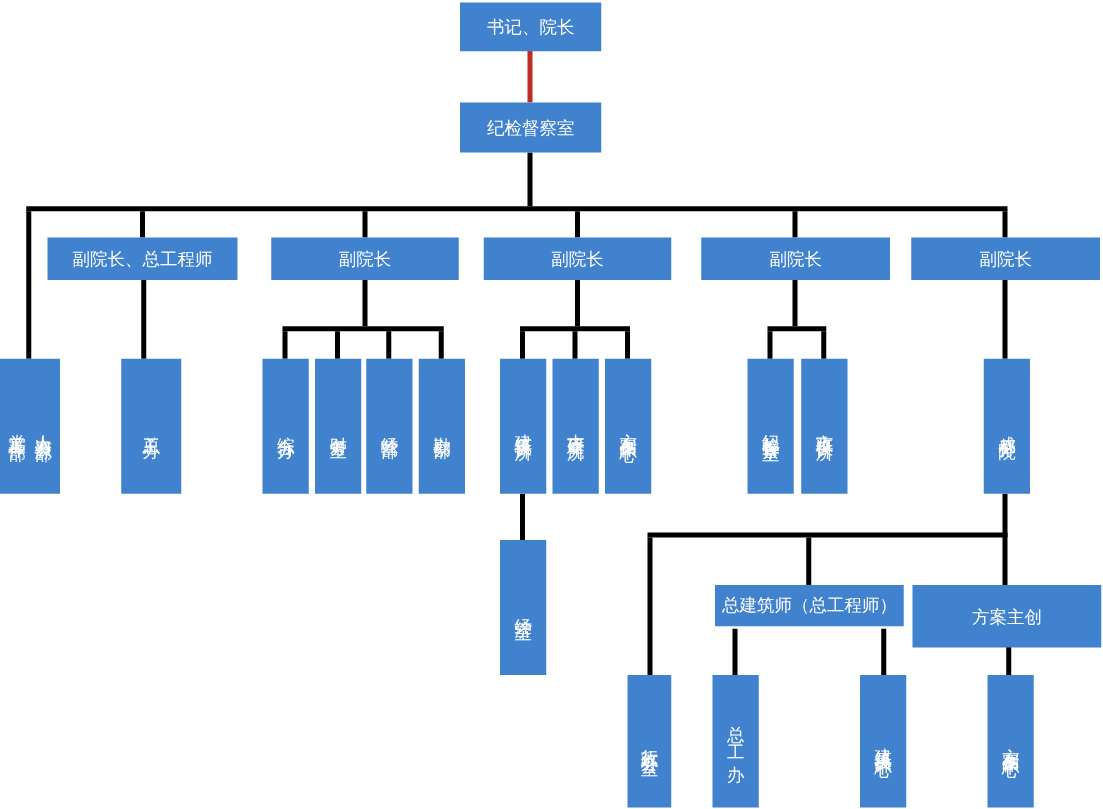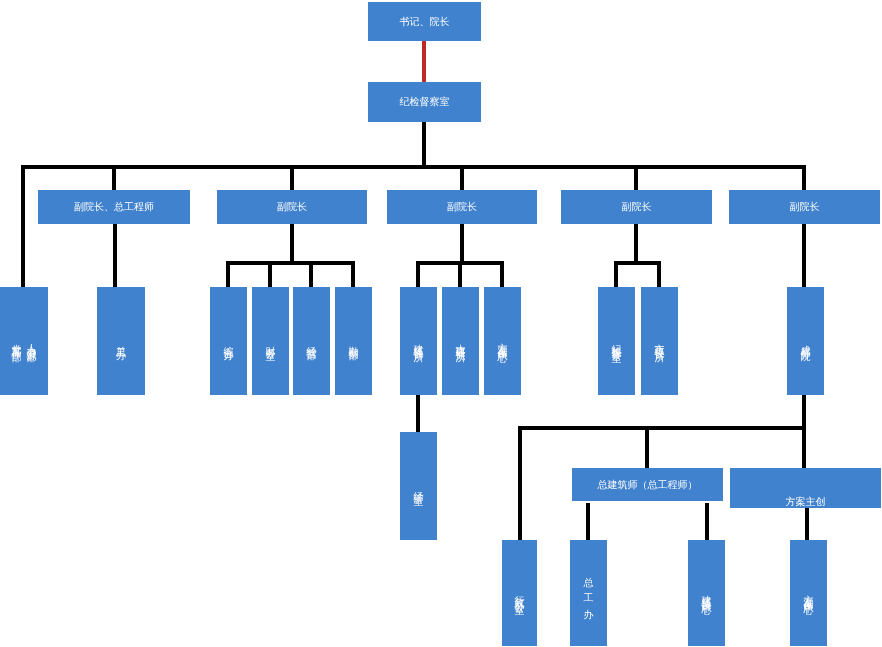--- a/index.html
+++ b/index.html
@@ -3,21 +3,21 @@
 <meta charset="utf-8">
 <style>
   html,body{margin:0;padding:0;background:#ffffff;}
   .stage{
     position:relative;width:882px;height:647px;background:#ffffff;
     overflow:hidden;font-family:"Liberation Sans",sans-serif;
   }
   .edge{position:absolute;z-index:1;}
   .node{
     position:absolute;z-index:2;display:flex;align-items:center;justify-content:center;
-    text-align:center;font-size:10px;line-height:1.2;box-sizing:border-box;
+    text-align:center;font-size:14px;line-height:1.2;box-sizing:border-box;
   }
   .node .lbl{display:block;}
   .node.v .lbl{
     writing-mode:vertical-rl;text-orientation:upright;
     white-space:pre;line-height:1.5;letter-spacing:2px;
   }
   .node.spread .lbl{letter-spacing:16px;}
 </style>
 </head>
 <body>
@@ -114,21 +114,21 @@
     </div>
     <div class="node v" style="left: 787px; top: 287px; width: 37px; height: 108px; background: rgb(65, 130, 206); color: rgb(255, 255, 255);">
       <span class="lbl">成都分院</span>
     </div>
     <div class="node v" style="left: 400px; top: 432px; width: 37px; height: 108px; background: rgb(65, 130, 206); color: rgb(255, 255, 255);">
       <span class="lbl">经济室</span>
     </div>
     <div class="node" style="left: 572px; top: 468px; width: 151px; height: 33px; background: rgb(65, 130, 206); color: rgb(255, 255, 255);">
       <span class="lbl">总建筑师（总工程师）</span>
     </div>
-    <div class="node" style="left: 730px; top: 468px; width: 151px; height: 40px; background: rgb(65, 130, 206); color: rgb(255, 255, 255); align-items: flex-end;">
+    <div class="node" style="left: 730px; top: 468px; width: 151px; height: 50px; background: rgb(65, 130, 206); color: rgb(255, 255, 255);">
       <span class="lbl">方案主创</span>
     </div>
     <div class="node v" style="left: 502px; top: 540px; width: 35px; height: 106px; background: rgb(65, 130, 206); color: rgb(255, 255, 255);">
       <span class="lbl">行政办公室</span>
     </div>
     <div class="node v spread" style="left: 570px; top: 540px; width: 37px; height: 106px; background: rgb(65, 130, 206); color: rgb(255, 255, 255);">
       <span class="lbl">总工办</span>
     </div>
     <div class="node v" style="left: 688px; top: 540px; width: 37px; height: 106px; background: rgb(65, 130, 206); color: rgb(255, 255, 255);">
       <span class="lbl">建筑设计中心</span>

